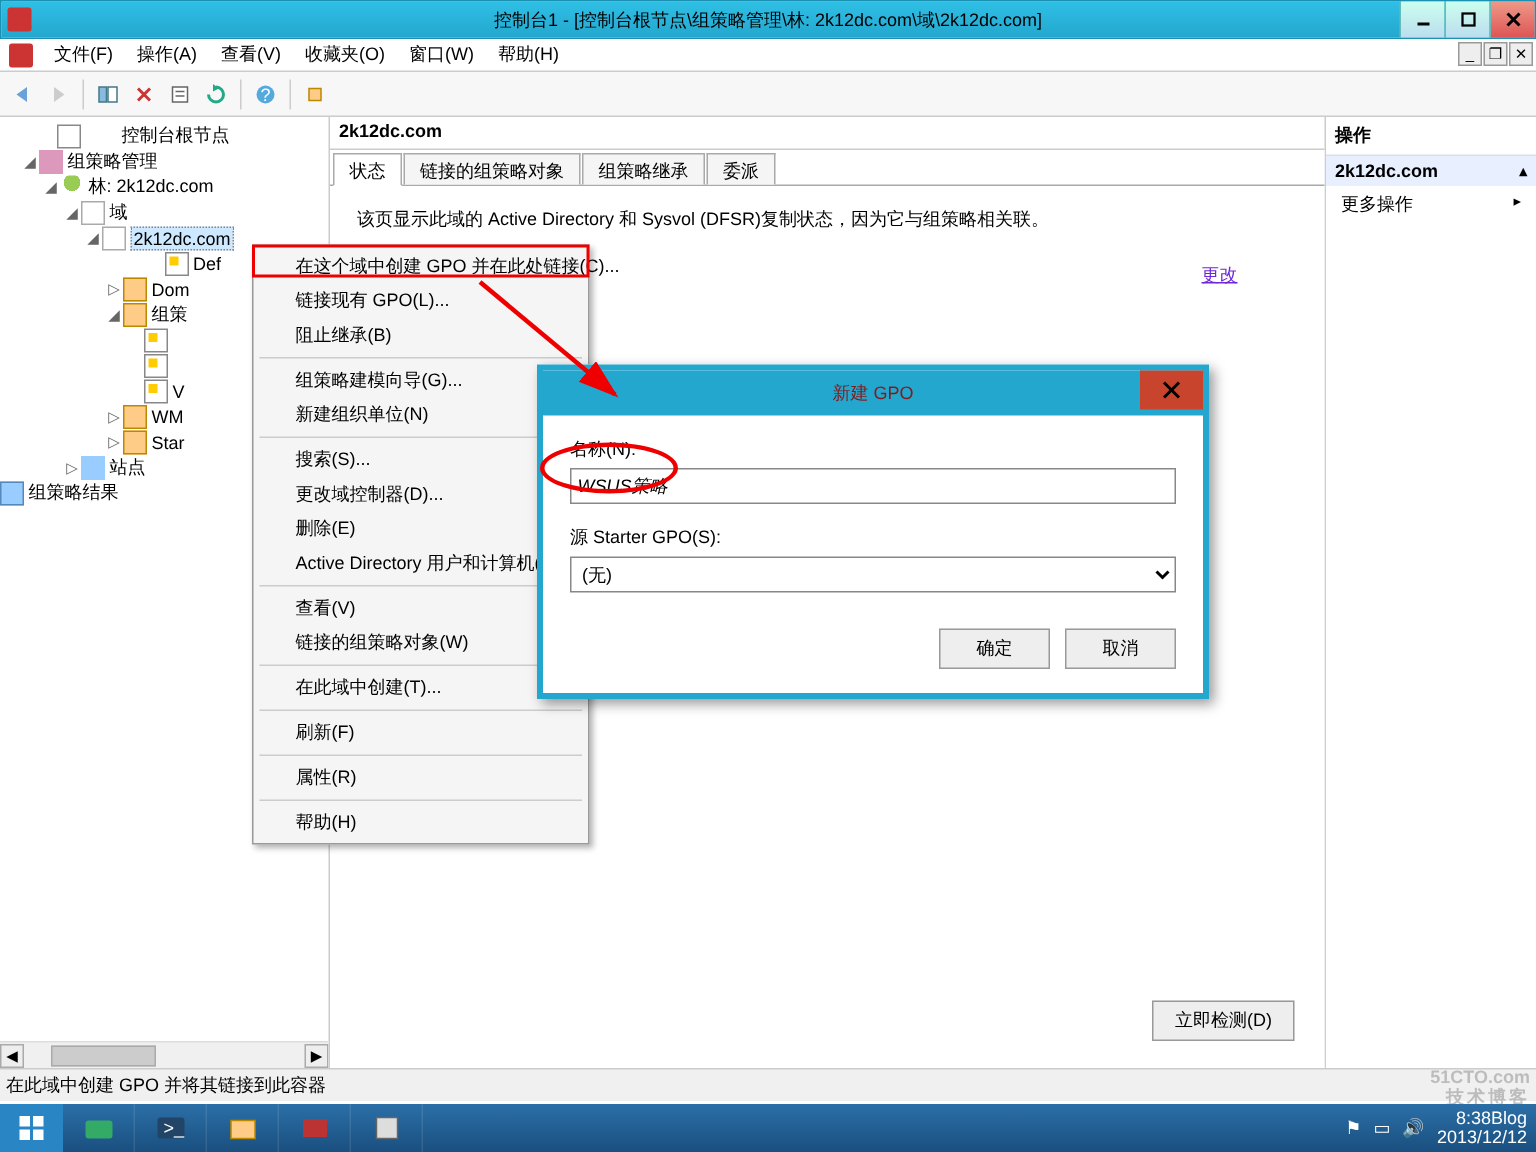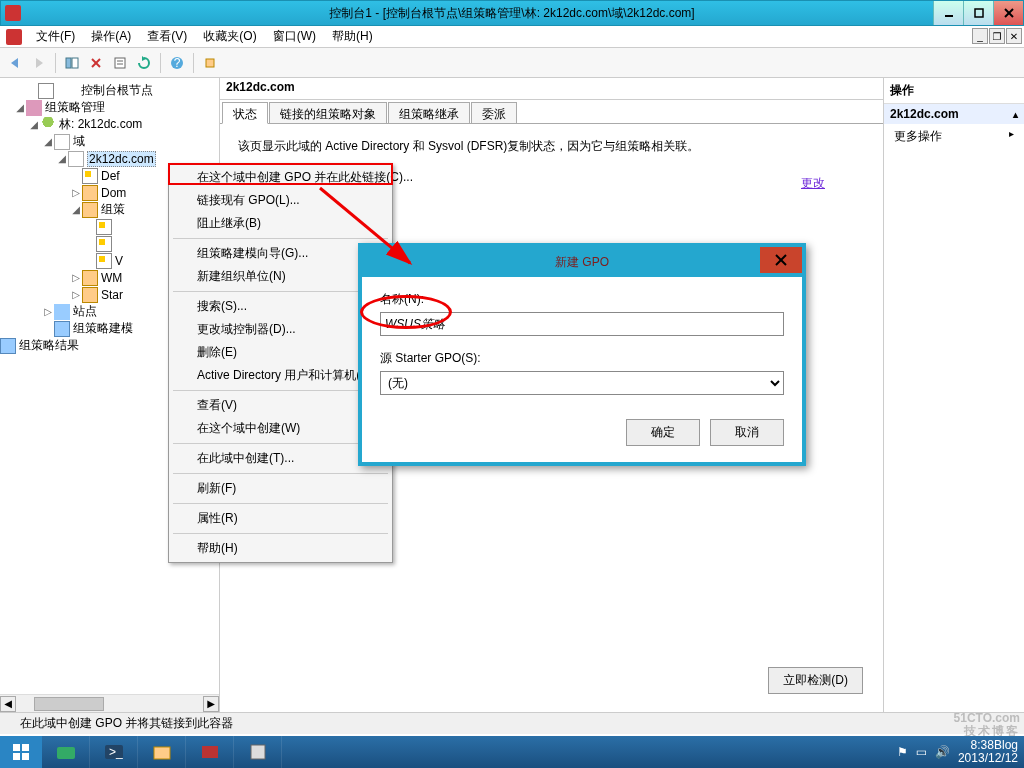--- a/index.html
+++ b/index.html
@@ -78,21 +78,21 @@
   .dlg-btn { padding: 4px 24px; border: 1px solid #999; background: #eee; }
   .name-circle { position:absolute; left:360px; top:295px; width:92px; height:34px; border:3px solid #e00; border-radius:50%; z-index:70; pointer-events:none; }
 
   
   .red-arrow { position:absolute; left:310px; top:178px; z-index:80; pointer-events:none; }
 
   
   .more-link { position:absolute; right:40px; top:0px; color:#6d28d9; text-decoration:underline; }
 
   
-  .statusbar { height: 22px; background: #f0f0f0; border-top: 1px solid #ccc; padding: 2px 20px; display:flex; }
+  .statusbar { height: 22px; background: #f0f0f0; border-top: 1px solid #ccc; padding: 2px 4px; display:flex; }
 
   
   .hscroll { height: 18px; background: #f0f0f0; border-top:1px solid #ddd; display:flex; align-items:center; }
   .hscroll .thumb { width: 70px; height: 14px; background: #ccc; margin-left: 18px; border:1px solid #aaa; }
   .hscroll .arrow { width:16px; height:16px; border:1px solid #aaa; background:#eee; display:flex; align-items:center; justify-content:center; font-size:10px;}
 
   
   .taskbar { position:absolute; bottom:0; left:0; right:0; height:32px; background: linear-gradient(#2b6fa7,#1a4f7f); display:flex; align-items:center; }
   .task-start { width:42px; height:32px; background:#2a85c4; display:flex; align-items:center; justify-content:center; }
   .task-item { width:48px; height:32px; display:flex; align-items:center; justify-content:center; border-right:1px solid rgba(255,255,255,0.1); }
@@ -217,21 +217,21 @@
     <div class="tree-item" style="padding-left:42px;">
           <span class="twisty">◢</span>
           <span class="ticon i-dom"></span>
           <span class="label">域</span>
         </div>
     <div class="tree-item sel" style="padding-left:56px;">
           <span class="twisty">◢</span>
           <span class="ticon i-dom"></span>
           <span class="label">2k12dc.com</span>
         </div>
-    <div class="tree-item" style="padding-left:82px;">
+    <div class="tree-item" style="padding-left:42px;justify-content:center;">
           <span class="ticon i-gpo"></span>
           <span class="label">Def</span>
         </div>
     <div class="tree-item" style="padding-left:70px;">
           <span class="twisty">▷</span>
           <span class="ticon i-ou"></span>
           <span class="label">Dom</span>
         </div>
     <div class="tree-item" style="padding-left:70px;">
           <span class="twisty">◢</span>
@@ -257,24 +257,20 @@
         </div>
     <div class="tree-item" style="padding-left:70px;">
           <span class="twisty">▷</span>
           <span class="ticon i-folder"></span>
           <span class="label">Star</span>
         </div>
     <div class="tree-item" style="padding-left:42px;">
           <span class="twisty">▷</span>
           <span class="ticon i-site"></span>
           <span class="label">站点</span>
-        </div>
-    <div class="tree-item" style="padding-left:54px;">
-          <span class="ticon i-res"></span>
-          <span class="label">组策略建模</span>
         </div>
     <div class="tree-item" style="">
           <span class="ticon i-res"></span>
           <span class="label">组策略结果</span>
         </div>
     </div>
     <div class="hscroll" style="position:absolute; bottom:0; left:0; right:0;">
       <span class="arrow">◀</span>
       <span class="thumb"></span>
       <span class="arrow" style="margin-left:auto;">▶</span>
@@ -322,21 +318,21 @@
   <div class="cm-sep"></div>
   <div class="cm-item">组策略建模向导(G)...</div>
   <div class="cm-item">新建组织单位(N)</div>
   <div class="cm-sep"></div>
   <div class="cm-item">搜索(S)...</div>
   <div class="cm-item">更改域控制器(D)...</div>
   <div class="cm-item">删除(E)</div>
   <div class="cm-item">Active Directory 用户和计算机(</div>
   <div class="cm-sep"></div>
   <div class="cm-item">查看(V)</div>
-  <div class="cm-item">在这个域中创建(W)</div>
+  <div class="cm-item">链接的组策略对象(W)</div>
   <div class="cm-sep"></div>
   <div class="cm-item">在此域中创建(T)...</div>
   <div class="cm-sep"></div>
   <div class="cm-item">刷新(F)</div>
   <div class="cm-sep"></div>
   <div class="cm-item">属性(R)</div>
   <div class="cm-sep"></div>
   <div class="cm-item">帮助(H)</div>
 </div>
 <div class="cm-highlight"></div>

